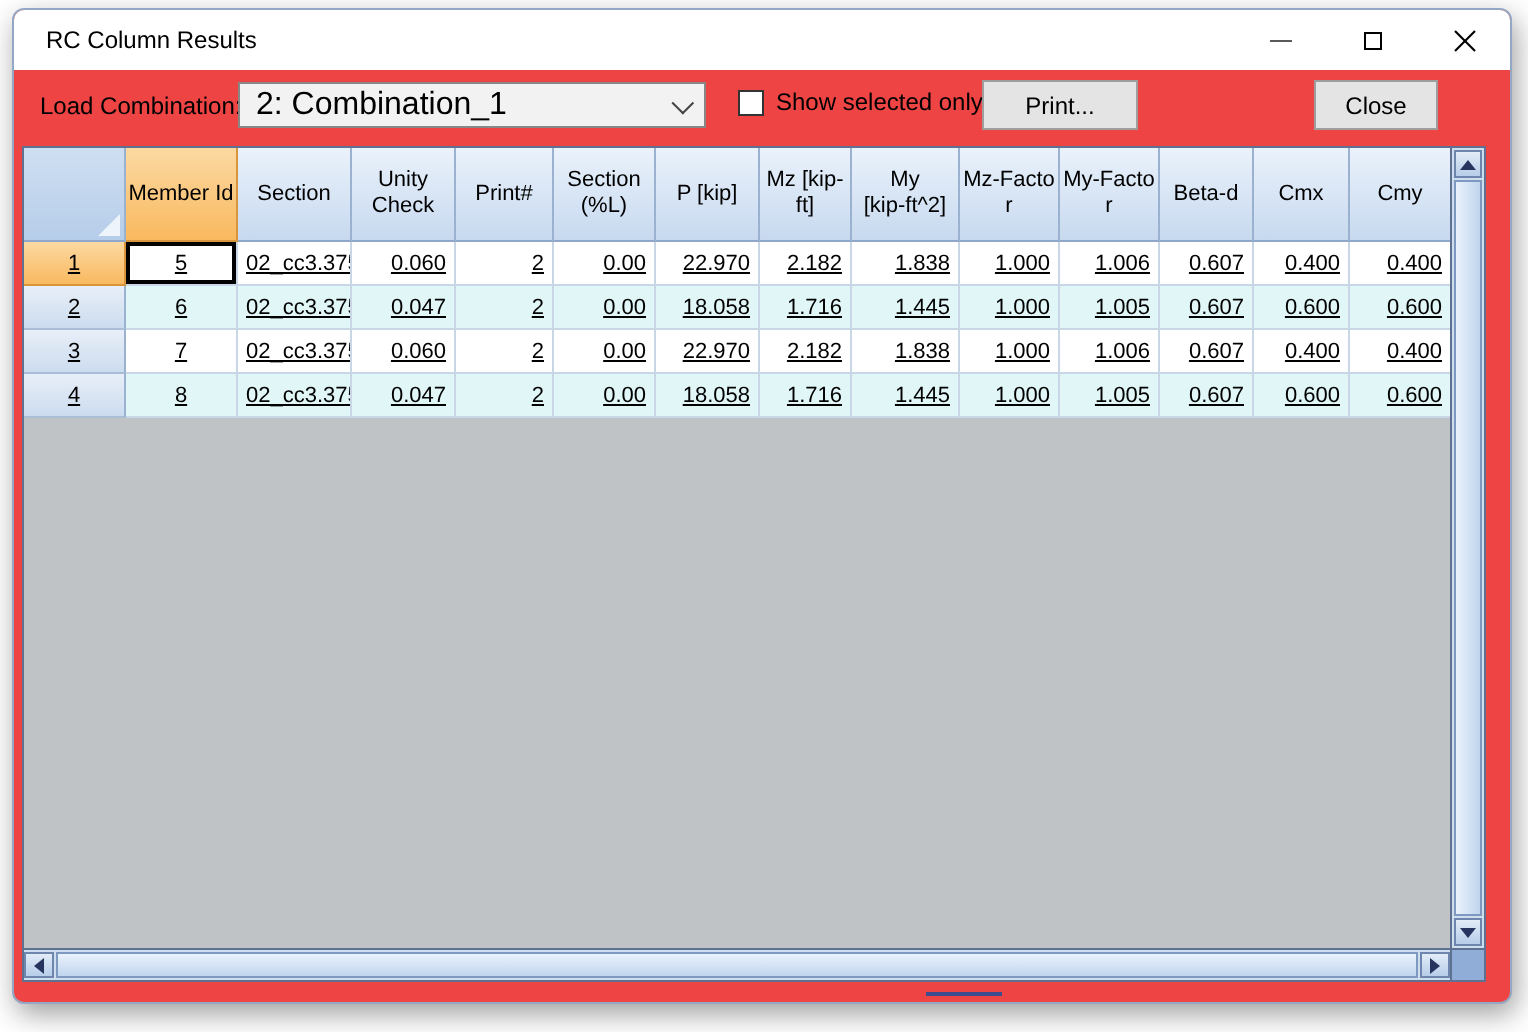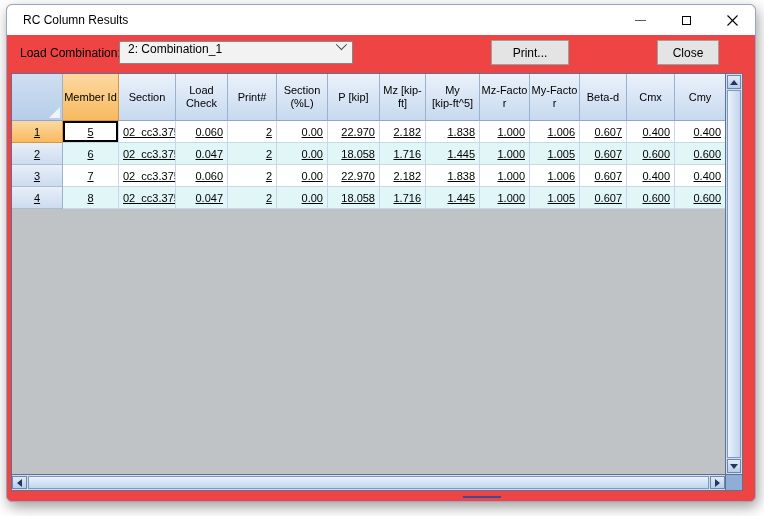--- a/index.html
+++ b/index.html
@@ -16,21 +16,21 @@
   .winbtns{margin-left:auto;display:flex;}
   .winbtn{width:46px;height:30px;display:flex;align-items:center;justify-content:center;cursor:default;}
   .glyph-min{width:11px;height:1px;background:#5a5a5a;display:block;}
   .glyph-max{width:9px;height:9px;border:1px solid #000;display:block;}
   .glyph-x{width:11px;height:11px;display:block;}
 
   
   .toolbar{position:relative;height:38px;}
   .lbl{position:absolute;left:13px;top:11px;font-size:12px;color:#000;}
   .combo{position:absolute;left:112px;top:6px;width:234px;height:23px;background:#f2f2f2;
-    border:1px solid #878787;display:flex;padding:0 8px;font-size:12px;}
+    border:1px solid #878787;display:flex;align-items:center;padding:0 8px;font-size:16px;}
   .combo .val{flex:1;overflow:hidden;white-space:nowrap;}
   .chev{width:8px;height:8px;border-right:1.5px solid #444;border-bottom:1.5px solid #444;
     transform:rotate(45deg) translateY(-2px);margin-left:4px;}
   .chk{position:absolute;left:362px;top:9px;display:flex;align-items:center;gap:6px;font-size:12px;cursor:default;}
   .chkbox{width:13px;height:13px;background:#fff;border:1px solid #333;}
   .btn{position:absolute;top:5px;height:25px;background:#e4e4e4;border:1px solid #9e9e9e;
     font-size:12px;font-family:"Liberation Sans",sans-serif;color:#000;padding:0;}
   .btn-print{left:484px;width:78px;}
   .btn-close{right:36px;width:62px;}
 
@@ -105,20 +105,24 @@
         </svg>
       </div>
     </div>
   </div>
 
   <div class="toolbar">
     <span class="lbl">Load Combination:</span>
     <div class="combo">
       <span class="val">2: Combination_1</span>
       <span class="chev"></span>
+    </div>
+    <div class="chk">
+      <span class="chkbox"></span>
+      <span>Show selected only</span>
     </div>
     <button class="btn btn-print">Print...</button>
     <button class="btn btn-close">Close</button>
   </div>
 
   <div class="grid">
     <div class="grid-content">
       <table class="tbl" id="grid-table" style="width: 714px;">
           <colgroup>
             <col style="width: 51px;">
@@ -136,29 +140,29 @@
             <col style="width: 48px;">
             <col style="width: 51px;">
           </colgroup>
           <thead>
             <tr>
               <th class="corner">
                 <span class="tri"></span>
               </th>
               <th class="hdr-orange"><span>Member Id</span></th>
               <th><span>Section</span></th>
-              <th><span>Load
+              <th><span>Unity
 Check</span></th>
               <th><span>Print#</span></th>
               <th><span>Section
 (%L)</span></th>
               <th><span>P [kip]</span></th>
               <th><span>Mz [kip-ft]</span></th>
               <th><span>My
-[kip-ft^5]</span></th>
+[kip-ft^2]</span></th>
               <th><span>Mz-Facto
 r</span></th>
               <th><span>My-Facto
 r</span></th>
               <th><span>Beta-d</span></th>
               <th><span>Cmx</span></th>
               <th><span>Cmy</span></th>
             </tr>
           </thead>
           <tbody>

